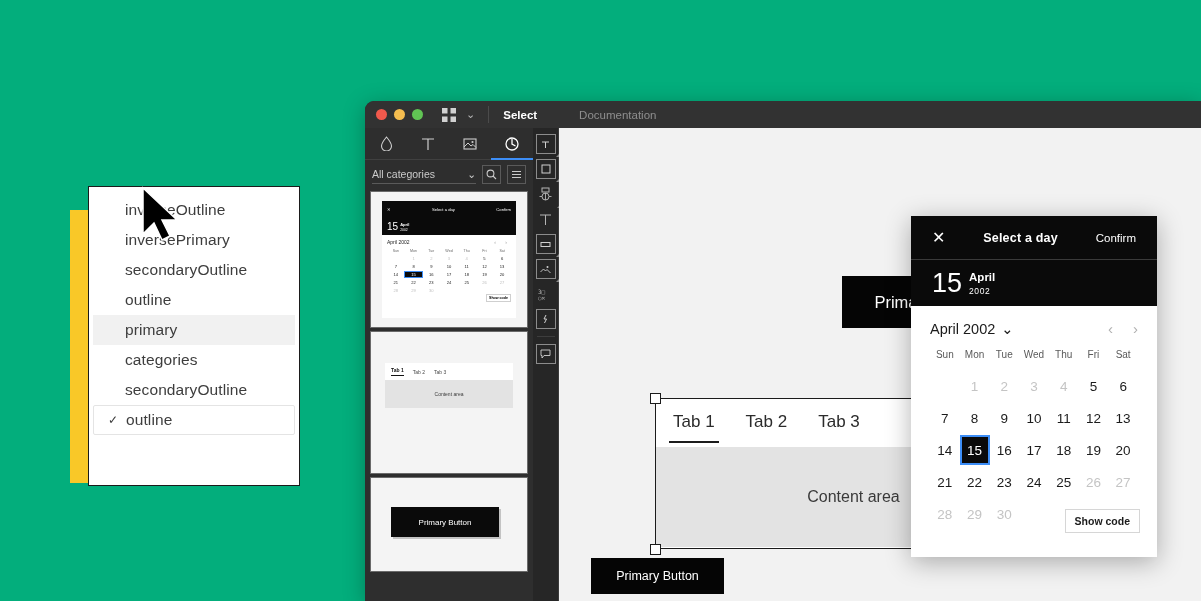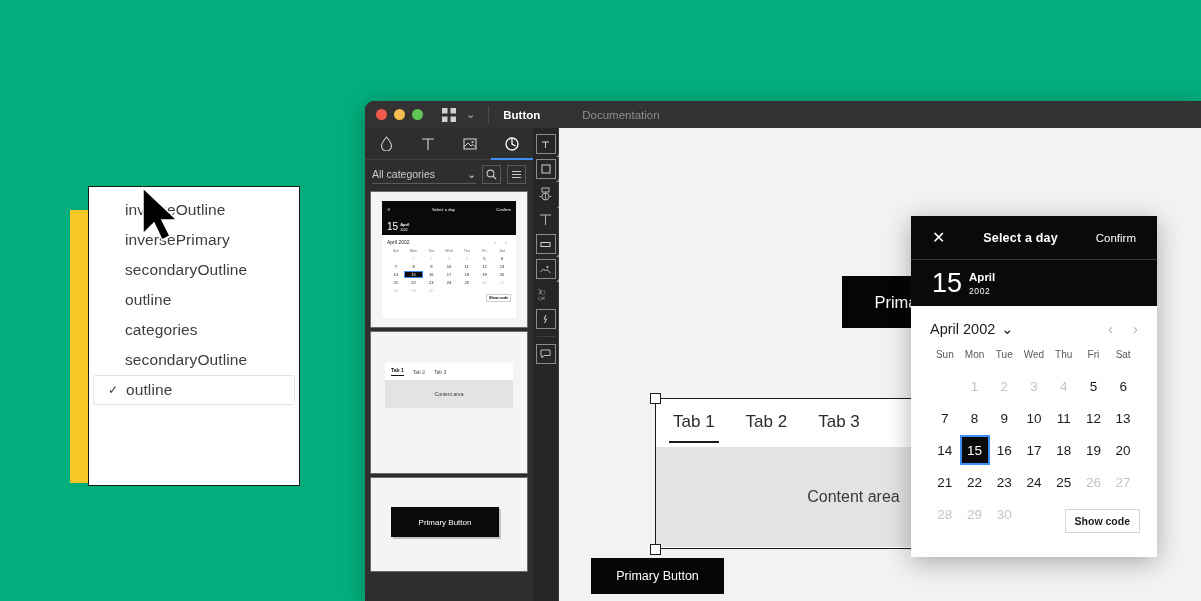--- a/index.html
+++ b/index.html
@@ -213,20 +213,23 @@
     </div>
     <div class="menu-item">
       <span class="menu-label">inversePrimary</span>
     </div>
     <div class="menu-item">
       <span class="menu-label">secondaryOutline</span>
     </div>
     <div class="menu-item">
       <span class="menu-label">outline</span>
     </div>
+    <div class="menu-item hovered">
+      <span class="menu-label">primary</span>
+    </div>
     <div class="menu-item">
       <span class="menu-label">categories</span>
     </div>
     <div class="menu-item">
       <span class="menu-label">secondaryOutline</span>
     </div>
     <div class="menu-item selected">
       <span class="menu-check">✓</span>
       <span class="menu-label">outline</span>
     </div>
@@ -246,21 +249,21 @@
     <div id="grid-icon">
       <svg width="14" height="14" viewBox="0 0 14 14">
         <rect x="0" y="0" width="5.5" height="5.5" fill="#d2d2d2"></rect>
         <rect x="8.5" y="0" width="5.5" height="5.5" fill="#d2d2d2"></rect>
         <rect x="0" y="8.5" width="5.5" height="5.5" fill="#d2d2d2"></rect>
         <rect x="8.5" y="8.5" width="5.5" height="5.5" fill="#d2d2d2"></rect>
       </svg>
     </div>
     <span id="titlebar-chevron">⌄</span>
     <div id="titlebar-divider"></div>
-    <span class="tb-tab active">Button</span>
+    <span class="tb-tab active">Select</span>
     <span class="tb-tab inactive">Documentation</span>
   </div>
 
   <div id="win-body">
 
     <div id="left-panel">
 
       <div id="icon-tabs">
         <div class="icon-tab">
           <svg width="13" height="15" viewBox="0 0 13 15">

